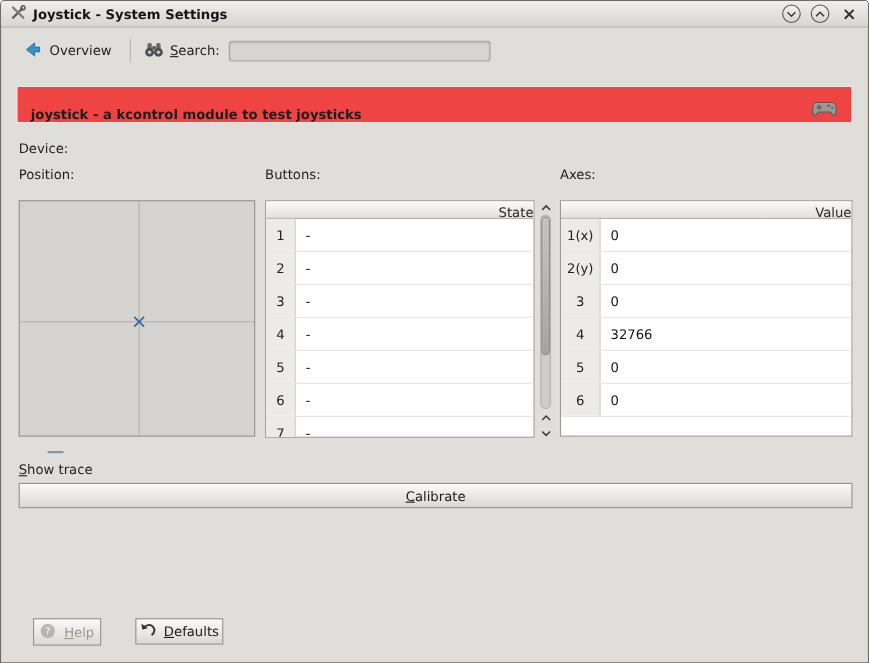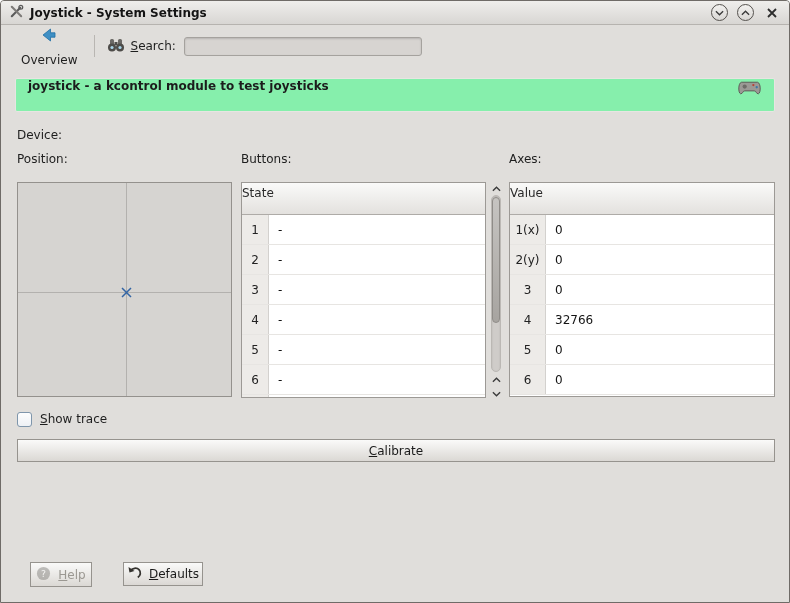--- a/index.html
+++ b/index.html
@@ -39,39 +39,39 @@
   .winbtn.noframe { border: none; background: transparent; width: 18px; height: 18px; }
 
   
   .toolbar {
     position: absolute; top: 24px; left: 0; right: 0; height: 42px;
     display: flex; align-items: center; padding-left: 14px;
   }
   .tool-btn {
     display: flex; align-items: center; gap: 6px;
     background: transparent; border: none; font: inherit; cursor: pointer;
-    padding: 4px 6px; color: #1e1e1e; flex-direction: column;
+    padding: 4px 6px; color: #1e1e1e;
   }
   .tb-sep { width: 1px; height: 22px; background: #b9b6b2; margin: 0 12px 0 10px; }
   .search-lbl { margin: 0 8px 0 6px; display: inline-block; }
   .accel { display: inline-block; }
   .accel::first-letter { text-decoration: underline; }
   .search-input {
     width: 238px; height: 19px;
     border: 1px solid #a5a29e; border-radius: 3px;
     background: #d7d4d1;
     box-shadow: inset 0 1px 2px rgba(0,0,0,0.15);
     font: inherit; padding: 0 5px; color: #333;
   }
 
   
   .module-header {
     position: absolute; left: 14px; right: 14px; top: 77px; height: 34px;
-    background: #86efac; border: 1px solid #e7e5e2; border-radius: 2px;
-    display: flex; align-items: flex-start; justify-content: space-between;
+    background: #ef4444; border: 1px solid #e7e5e2; border-radius: 2px;
+    display: flex; align-items: flex-end; justify-content: space-between;
     padding: 0 12px;
   }
   .module-title { font-weight: bold; color: #1c1c1c; }
 
   
   .device-row {
     position: absolute; left: 16px; right: 16px; top: 122px; height: 24px;
     display: flex; align-items: center; gap: 16px;
   }
   .combobox {
@@ -101,21 +101,21 @@
 
   
   .dtable {
     position: absolute; top: 181px;
     background: #ffffff; border: 1px solid #9c9995;
     overflow: hidden;
   }
   .buttons-table { left: 240px; width: 245px; height: 216px; }
   .axes-table { left: 508px; width: 266px; height: 215px; }
   .thead {
-    height: 32px; line-height: 21px; text-align: left;
+    height: 16px; line-height: 21px; text-align: right;
     background: linear-gradient(#fafaf9, #e3e1de);
     border-bottom: 1px solid #aeaba7; color: #2a2a2a;
   }
   .trow { height: 30px; display: flex; border-bottom: 1px solid #e7e5e2; }
   .tnum {
     background: #edebe8; border-right: 1px solid #d3d1ce;
     display: flex; align-items: center; justify-content: center; color: #222;
   }
   .buttons-table .tnum { width: 27px; }
   .axes-table .tnum { width: 36px; }
@@ -136,21 +136,21 @@
     position: absolute; top: 1px; left: 0; right: 0; height: 126px;
     background: linear-gradient(#c6c4c1, #a7a4a0);
     border: 1px solid #8f8c88; border-radius: 5px;
     cursor: grab;
   }
   .sb-pair { height: 26px; display: flex; flex-direction: column; align-items: center; justify-content: space-evenly; }
 
   
   .trace-row {
     position: absolute; left: 16px; top: 409px; height: 18px;
-    display: flex; align-items: center; gap: 8px;
+    display: flex; align-items: center; gap: 8px; flex-direction: column;
   }
   .checkbox {
     width: 15px; height: 15px; border-radius: 3px;
     border: 1px solid #7f96ab;
     background: linear-gradient(#fdfdfd, #eef1f5);
     cursor: pointer;
   }
 
   
   .kbtn {

